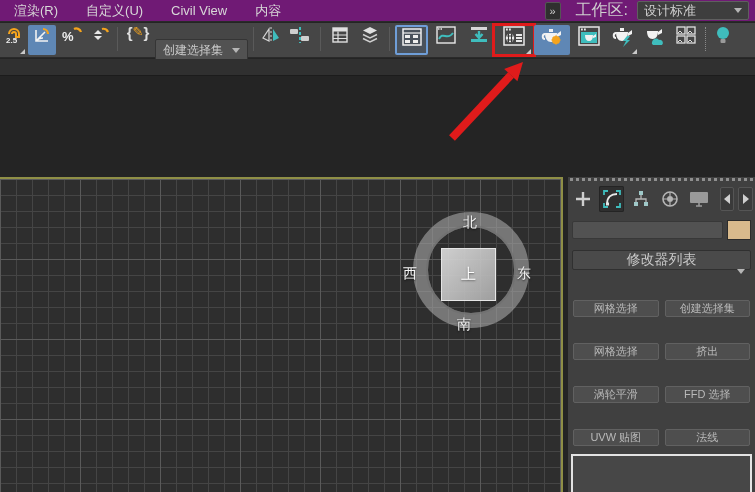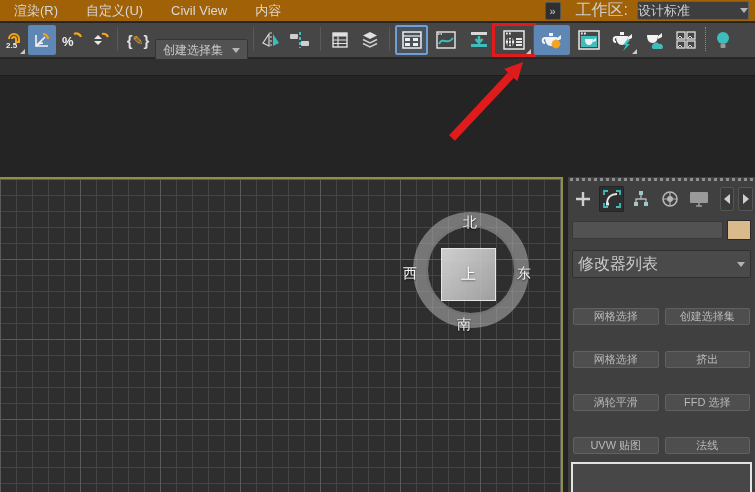--- a/index.html
+++ b/index.html
@@ -2,42 +2,42 @@
 <html><head>
 <meta charset="utf-8">
 <style>
   * { margin:0; padding:0; box-sizing:border-box; }
   html,body { width:755px; height:492px; overflow:hidden; background:#242424;
               font-family:"Liberation Sans","DejaVu Sans",sans-serif; }
   .app { position:relative; width:755px; height:492px; }
 
   
   .menubar { position:absolute; left:0; top:0; width:755px; height:22px;
-             background:#a16207; border-bottom:1px solid #2a2a2a;
+             background:#701a75; border-bottom:1px solid #2a2a2a;
              display:flex; align-items:center; color:#d8d8d8; font-size:13px; }
   .menu-item { padding:0 14px; height:22px; display:flex; align-items:center; cursor:default; white-space:nowrap; }
   .menu-right { margin-left:auto; display:flex; align-items:center; gap:5px; padding-right:6px; }
   .overflow-btn { width:16px; height:18px; background:#2f2f2f; border:1px solid #555; border-radius:2px;
                   display:flex; align-items:center; justify-content:center; color:#cfcfcf; font-size:11px; }
   .login-dd { width:112px; height:19px; background:#b8b8b8; border:1px solid #8a8a8a; border-radius:2px;
               display:flex; align-items:center; gap:5px; padding:0 5px; color:#1d1d1d; font-size:13px; }
   .login-dd .caret { margin-left:auto; }
   .caret { width:0; height:0; border-left:5px solid transparent; border-right:5px solid transparent;
            border-top:6px solid #333; }
   .caret.light { border-top-color:#b5b5b5; }
   .caret.sm { border-left-width:4px; border-right-width:4px; border-top-width:5px; }
   .ws-label { color:#cfcfcf; font-size:16px; padding:0 4px 0 10px; }
   .ws-dd { width:112px; height:19px; background:#3e3e3e; border:1px solid #5f5f5f; border-radius:2px;
-           display:flex; align-items:center; padding:0 0; color:#cfcfcf; font-size:13px; }
+           display:flex; align-items:center; padding:0 6px; color:#cfcfcf; font-size:13px; }
   .ws-dd .caret { margin-left:auto; }
 
   
   .toolbar { position:absolute; left:0; top:23px; width:755px; height:35px; background:#464646;
              border-bottom:1px solid #2a2a2a; display:flex; align-items:center; gap:2px; padding-left:2px; }
-  .tb-btn { height:30px; display:flex; align-items:center; justify-content:center;
+  .tb-btn { height:30px; display:flex; justify-content:center;
             border-radius:2px; position:relative; flex:0 0 auto; }
   .tb-btn.active { background:#5f87b5; }
   .tb-btn.outlined { border:2px solid #6f9ed8; background:#4a525c; }
   .tb-sep { width:7px; height:26px; display:flex; justify-content:center; flex:0 0 auto; }
   .tb-sep::before { content:""; width:1px; height:24px; background:#5a5a5a; }
   .tb-sep.dotted::before { background:none; border-left:1px dotted #8a8a8a; }
   .glyph { color:#e0e0e0; font-size:12px; font-weight:bold; line-height:1; }
   .glyph.orange { color:#f5a41d; }
   .sel-dd { width:93px; height:22px; background:#525252; border:1px solid #353535; border-radius:2px;
             display:flex; align-items:center; padding:0 7px; color:#c9c9c9; font-size:12px; flex:0 0 auto;margin-top:20px; }
@@ -82,22 +82,22 @@
   .tab-spacer { flex:1; }
   .scroll-btn { width:15px; height:24px; background:#3a3a3a; border:1px solid #555; border-radius:2px;
                 display:flex; align-items:center; justify-content:center; }
   .tri-left { width:0; height:0; border-top:5px solid transparent; border-bottom:5px solid transparent;
               border-right:6px solid #cfcfcf; }
   .tri-right { width:0; height:0; border-top:5px solid transparent; border-bottom:5px solid transparent;
                border-left:6px solid #cfcfcf; }
   .name-row { display:flex; align-items:center; gap:4px; margin:6px 4px 0 4px; }
   .name-input { flex:1; height:18px; background:#525252; border:1px solid #383838; border-radius:2px; }
   .color-swatch { width:24px; height:20px; background:#d9ba8c; border:1px solid #2c2c2c; }
-  .mod-dd { margin:10px 4px 0 4px; height:28px; background:#4a4a4a; border:1px solid #303030; border-radius:2px;
-            display:flex; align-items:center; padding:0 5px; color:#c9c9c9; font-size:16px; }
+  .mod-dd { margin:10px 4px 0 4px; height:20px; background:#4a4a4a; border:1px solid #303030; border-radius:2px;
+            display:flex; align-items:center; padding:0 5px; color:#c9c9c9; font-size:14px;flex-direction:column; }
   .mod-dd .caret { margin-left:auto; }
   .btn-grid { display:grid; grid-template-columns:1fr 1fr; gap:6px 6px; margin:10px 5px 0 5px; }
   .p-btn { height:17px; background:#4e4e4e; border:1px solid #616161; border-radius:2px;
            color:#b9b9b9; font-size:11px; display:flex; align-items:center; justify-content:center;
            white-space:nowrap; overflow:hidden;margin-top:20px; }
   .stack-box { margin:8px 3px 0 3px; height:120px; background:#474747; border:2px solid #e3e3e3; }
 
   
   .annot-svg { position:absolute; left:0; top:0; width:755px; height:492px; pointer-events:none; }
 

